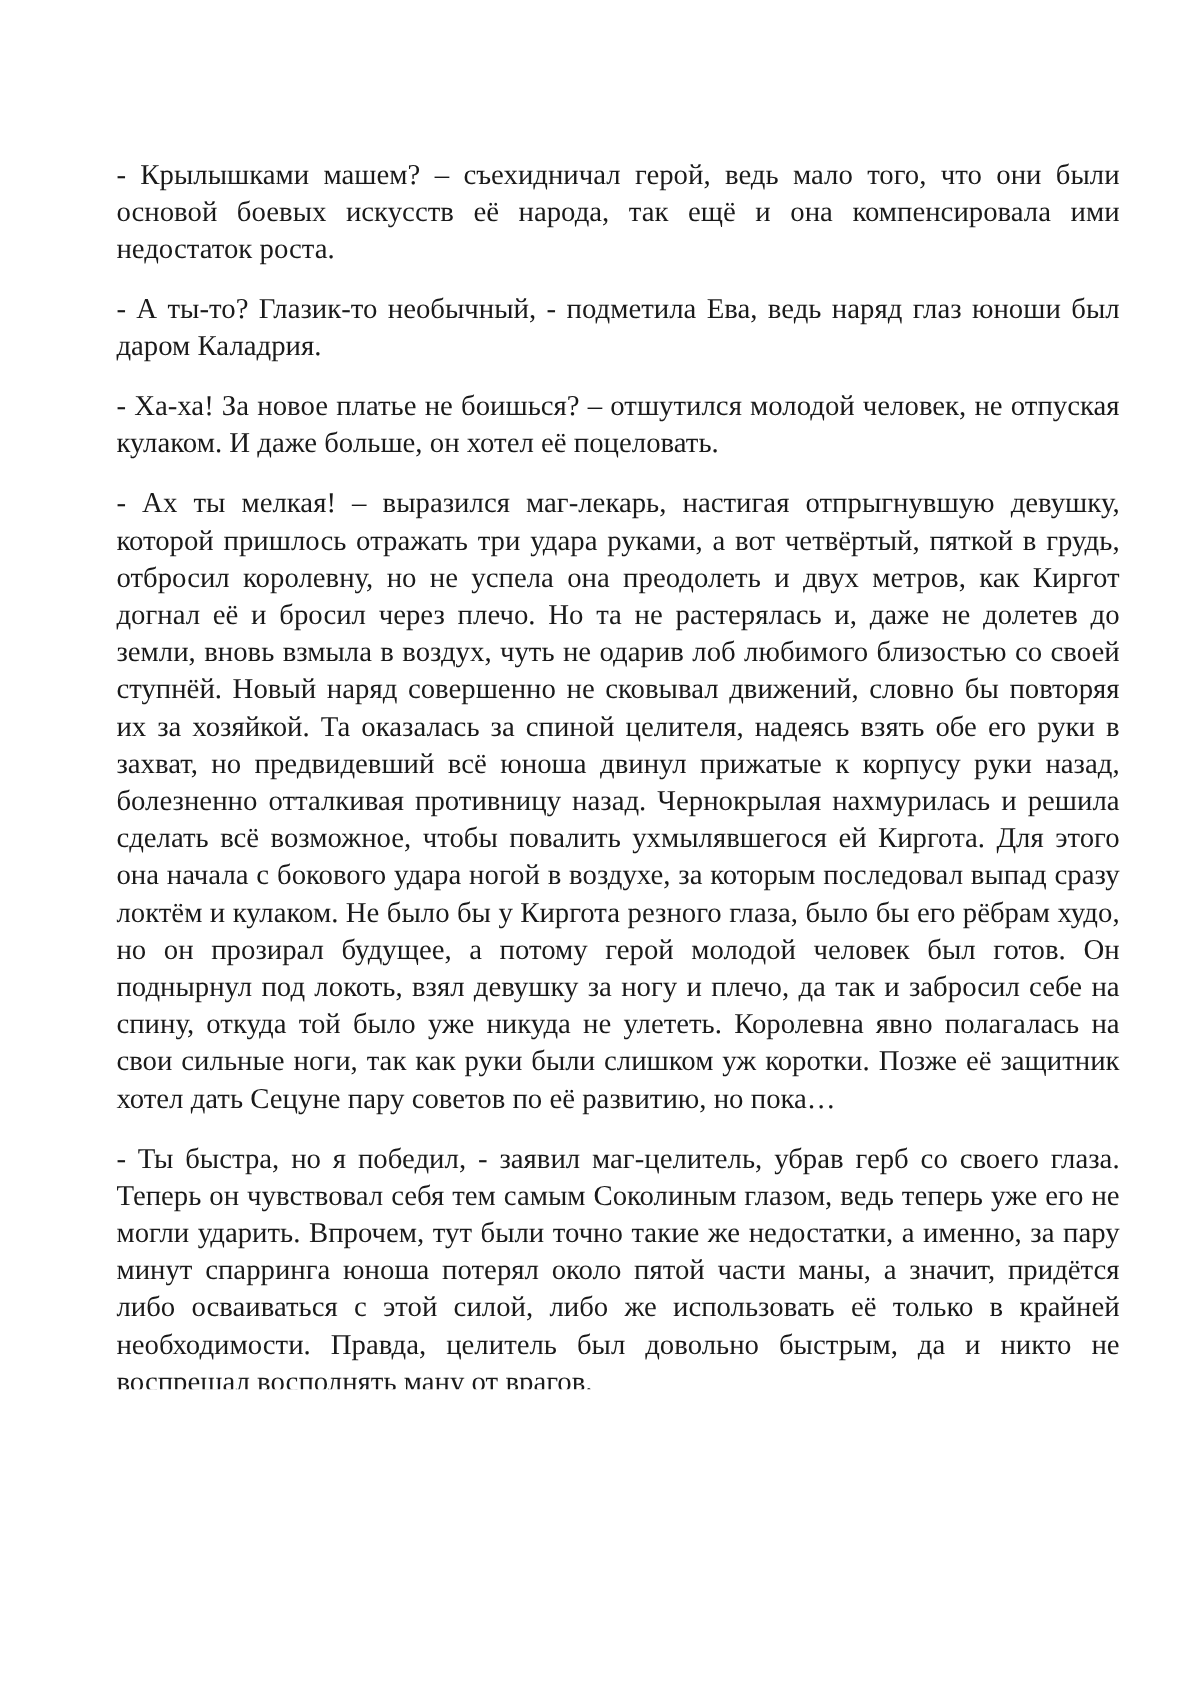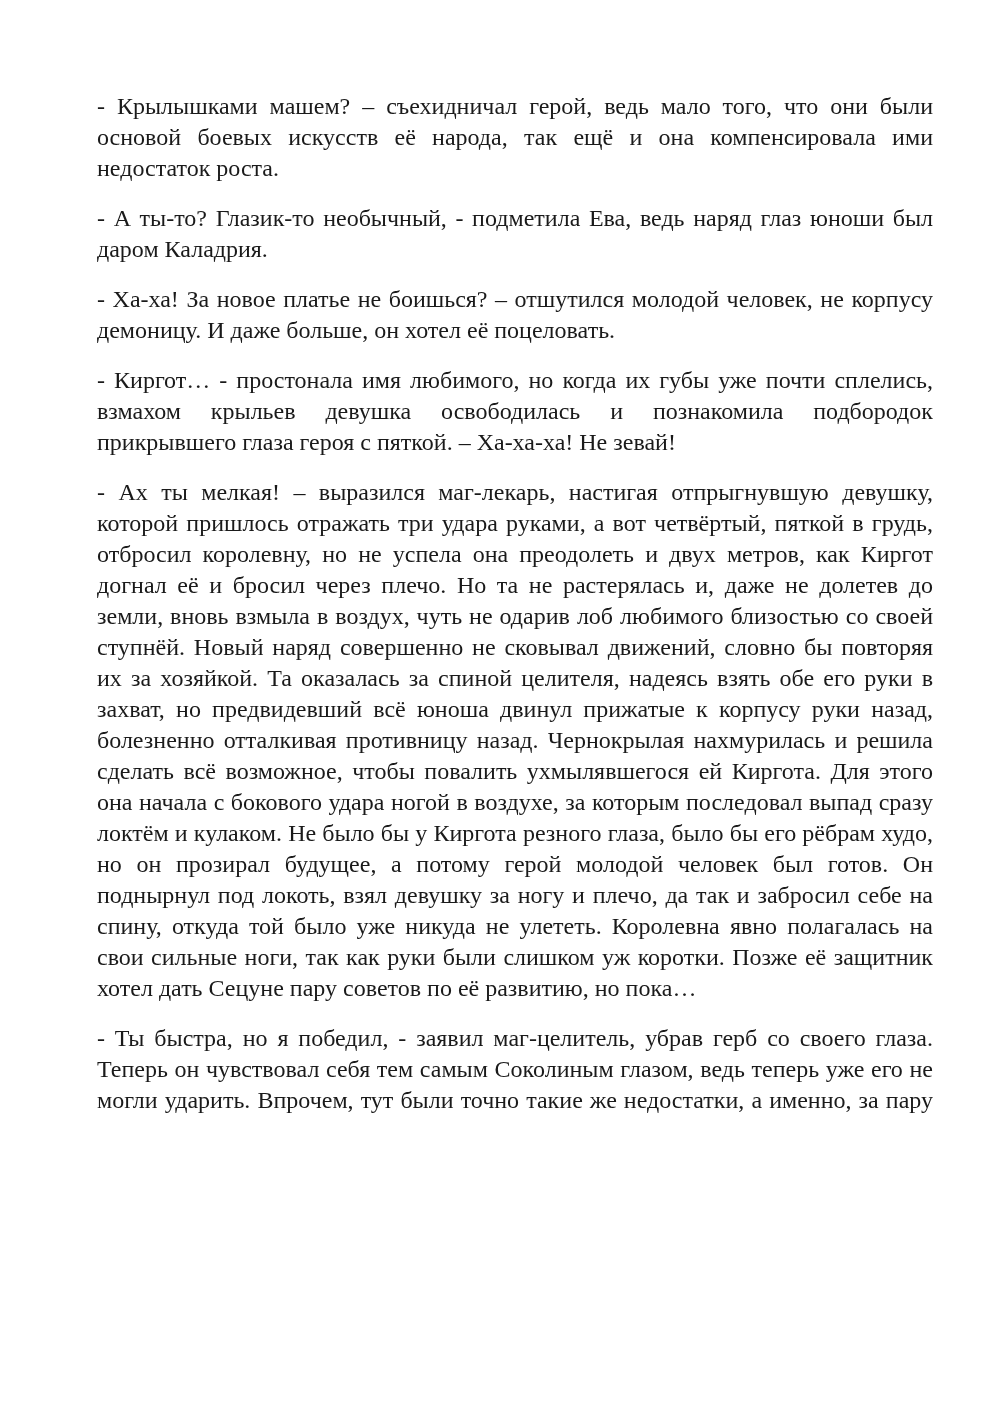--- a/index.html
+++ b/index.html
@@ -7,20 +7,21 @@
     padding: 0;
     background: #ffffff;
   }
   .page {
     position: relative;
     width: 1000px;
     height: 1118px;
     background: #ffffff;
     overflow: hidden;
     font-family: "Liberation Serif", serif;
+    margin-top: 40px;
   }
   .text-block {
     position: absolute;
     left: 97px;
     top: 91px;
     width: 836px;
   }
   .text-block p {
     margin: 0 0 19px 0;
     font-size: 24px;
@@ -41,19 +42,18 @@
     font-style: italic;
   }
 </style>
 </head>
 <body>
 
 <div class="page">
   <div class="text-block">
     <p>- Крылышками машем? – съехидничал герой, ведь мало того, что они были основой боевых искусств её народа, так ещё и она компенсировала ими недостаток роста.</p>
     <p>- А ты-то? Глазик-то необычный, - подметила Ева, ведь наряд глаз юноши был даром Каладрия.</p>
-    <p>- Ха-ха! За новое платье не боишься? – отшутился молодой человек, не корпусу демоницу. И даже больше, он хотел её поцеловать.</p>
-    <p>- Киргот… - простонала имя любимого, но когда их губы уже почти сплелись, взмахом крыльев девушка освободилась и познакомила подбородок прикрывшего глаза героя с пяткой. – Ха-ха-ха! Не зевай!</p>
+    <p>- Ха-ха! За новое платье не боишься? – отшутился молодой человек, не отпуская кулаком. И даже больше, он хотел её поцеловать.</p>
     <p>- Ах ты мелкая! – выразился маг-лекарь, настигая отпрыгнувшую девушку, которой пришлось отражать три удара руками, а вот четвёртый, пяткой в грудь, отбросил королевну, но не успела она преодолеть и двух метров, как Киргот догнал её и бросил через плечо. Но та не растерялась и, даже не долетев до земли, вновь взмыла в воздух, чуть не одарив лоб любимого близостью со своей ступнёй. Новый наряд совершенно не сковывал движений, словно бы повторяя их за хозяйкой. Та оказалась за спиной целителя, надеясь взять обе его руки в захват, но предвидевший всё юноша двинул прижатые к корпусу руки назад, болезненно отталкивая противницу назад. Чернокрылая нахмурилась и решила сделать всё возможное, чтобы повалить ухмылявшегося ей Киргота. Для этого она начала с бокового удара ногой в воздухе, за которым последовал выпад сразу локтём и кулаком. Не было бы у Киргота резного глаза, было бы его рёбрам худо, но он прозирал будущее, а потому герой молодой человек был готов. Он поднырнул под локоть, взял девушку за ногу и плечо, да так и забросил себе на спину, откуда той было уже никуда не улететь. Королевна явно полагалась на свои сильные ноги, так как руки были слишком уж коротки. Позже её защитник хотел дать Сецуне пару советов по её развитию, но пока…</p>
     <p>- Ты быстра, но я победил, - заявил маг-целитель, убрав герб со своего глаза. Теперь он чувствовал себя тем самым Соколиным глазом, ведь теперь уже его не могли ударить. Впрочем, тут были точно такие же недостатки, а именно, за пару минут спарринга юноша потерял около пятой части маны, а значит, придётся либо осваиваться с этой силой, либо же использовать её только в крайней необходимости. Правда, целитель был довольно быстрым, да и никто не воспрещал восполнять ману от врагов.</p>
   </div>
   <div class="page-number">170</div>
 </div>
 
 </body></html>

